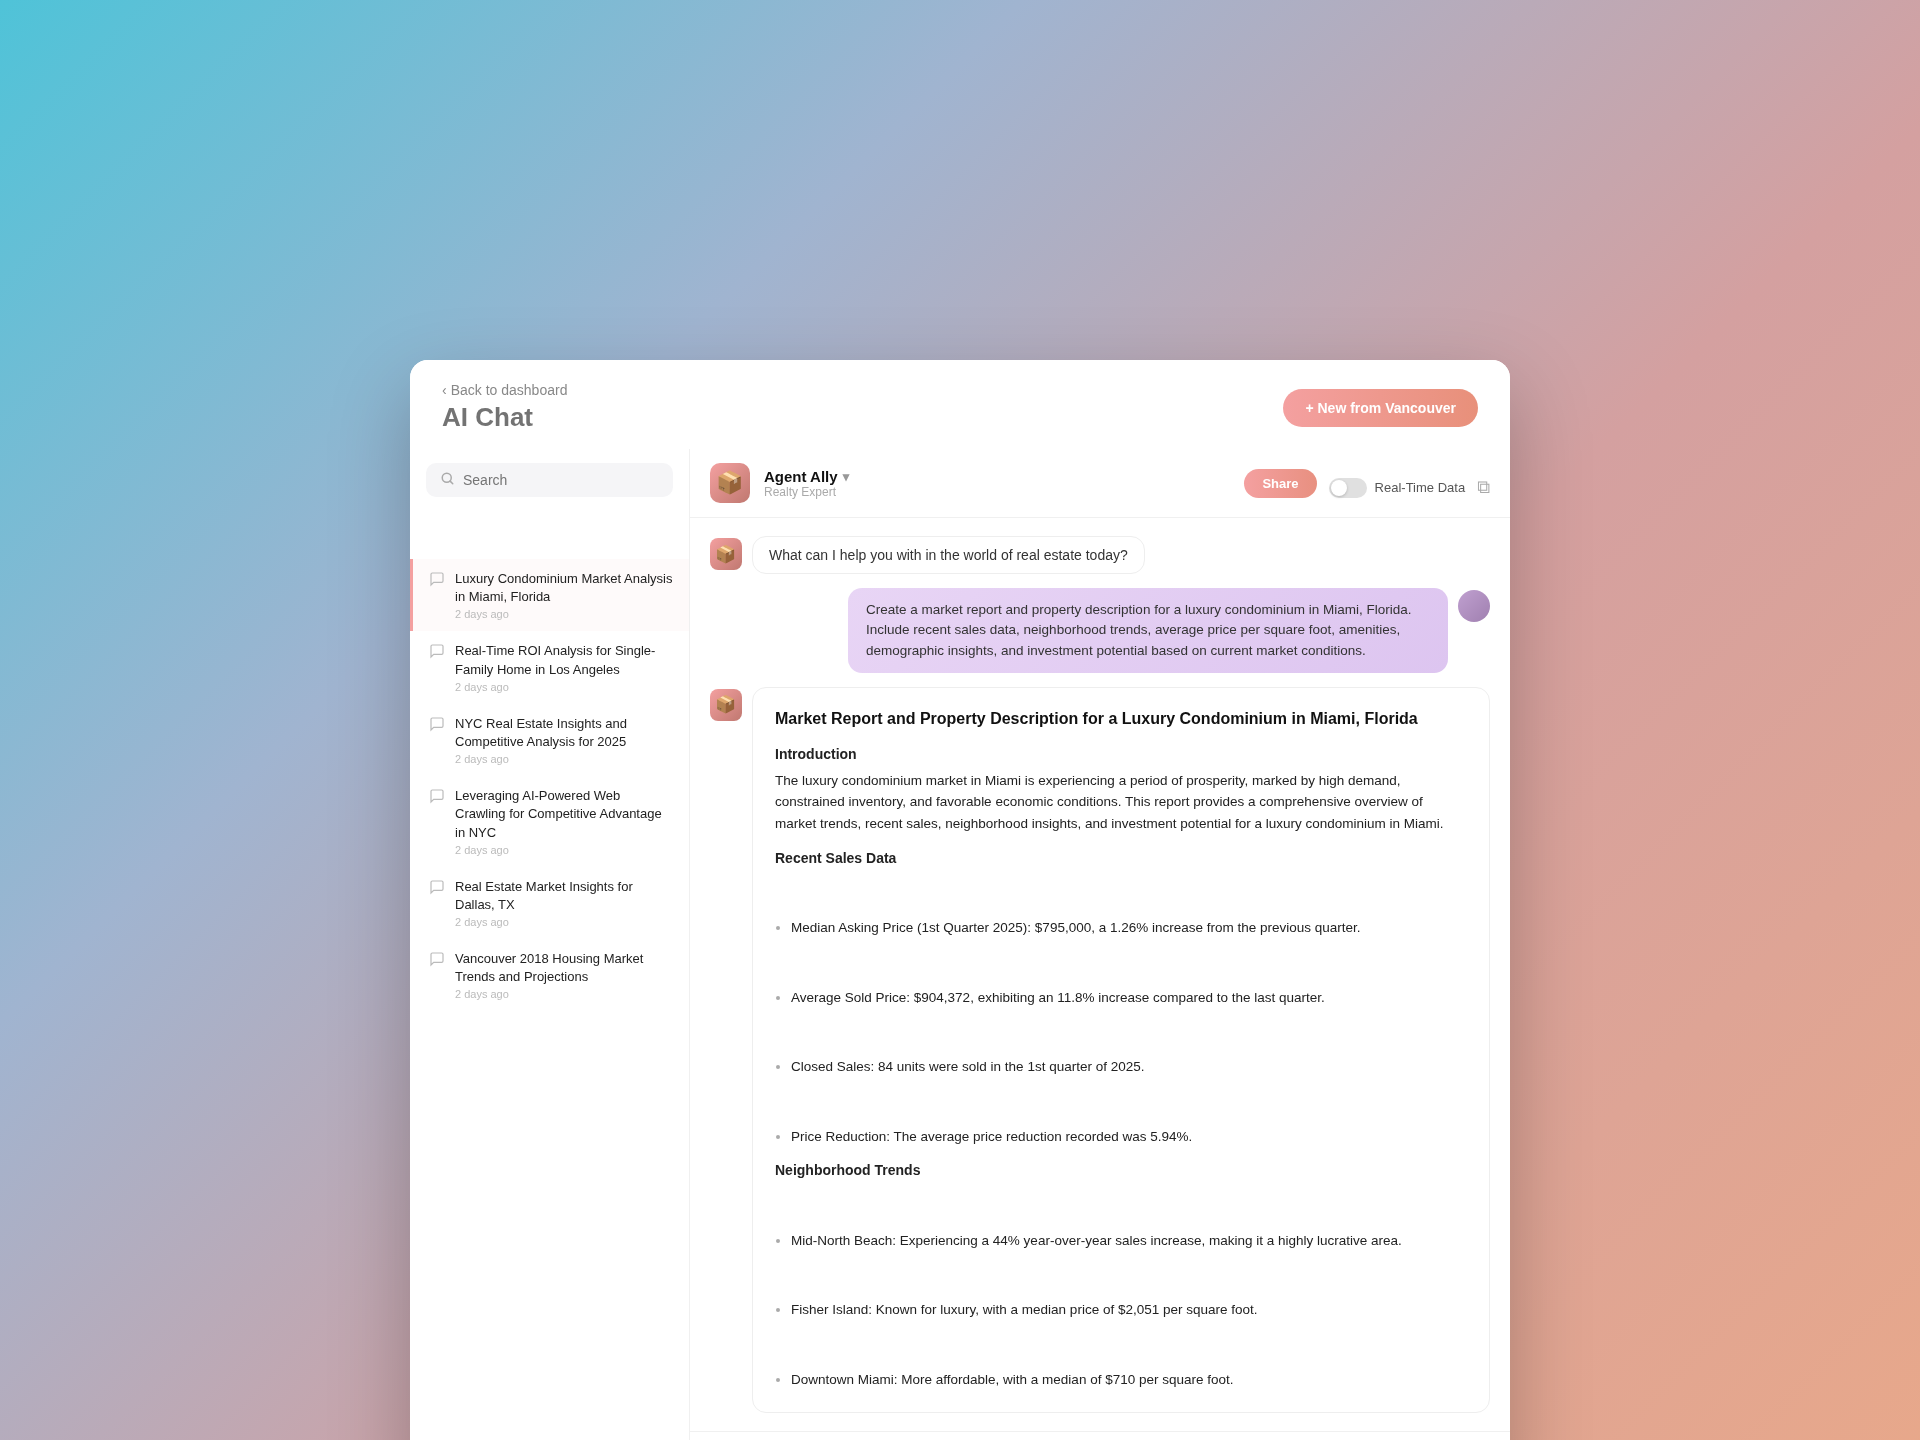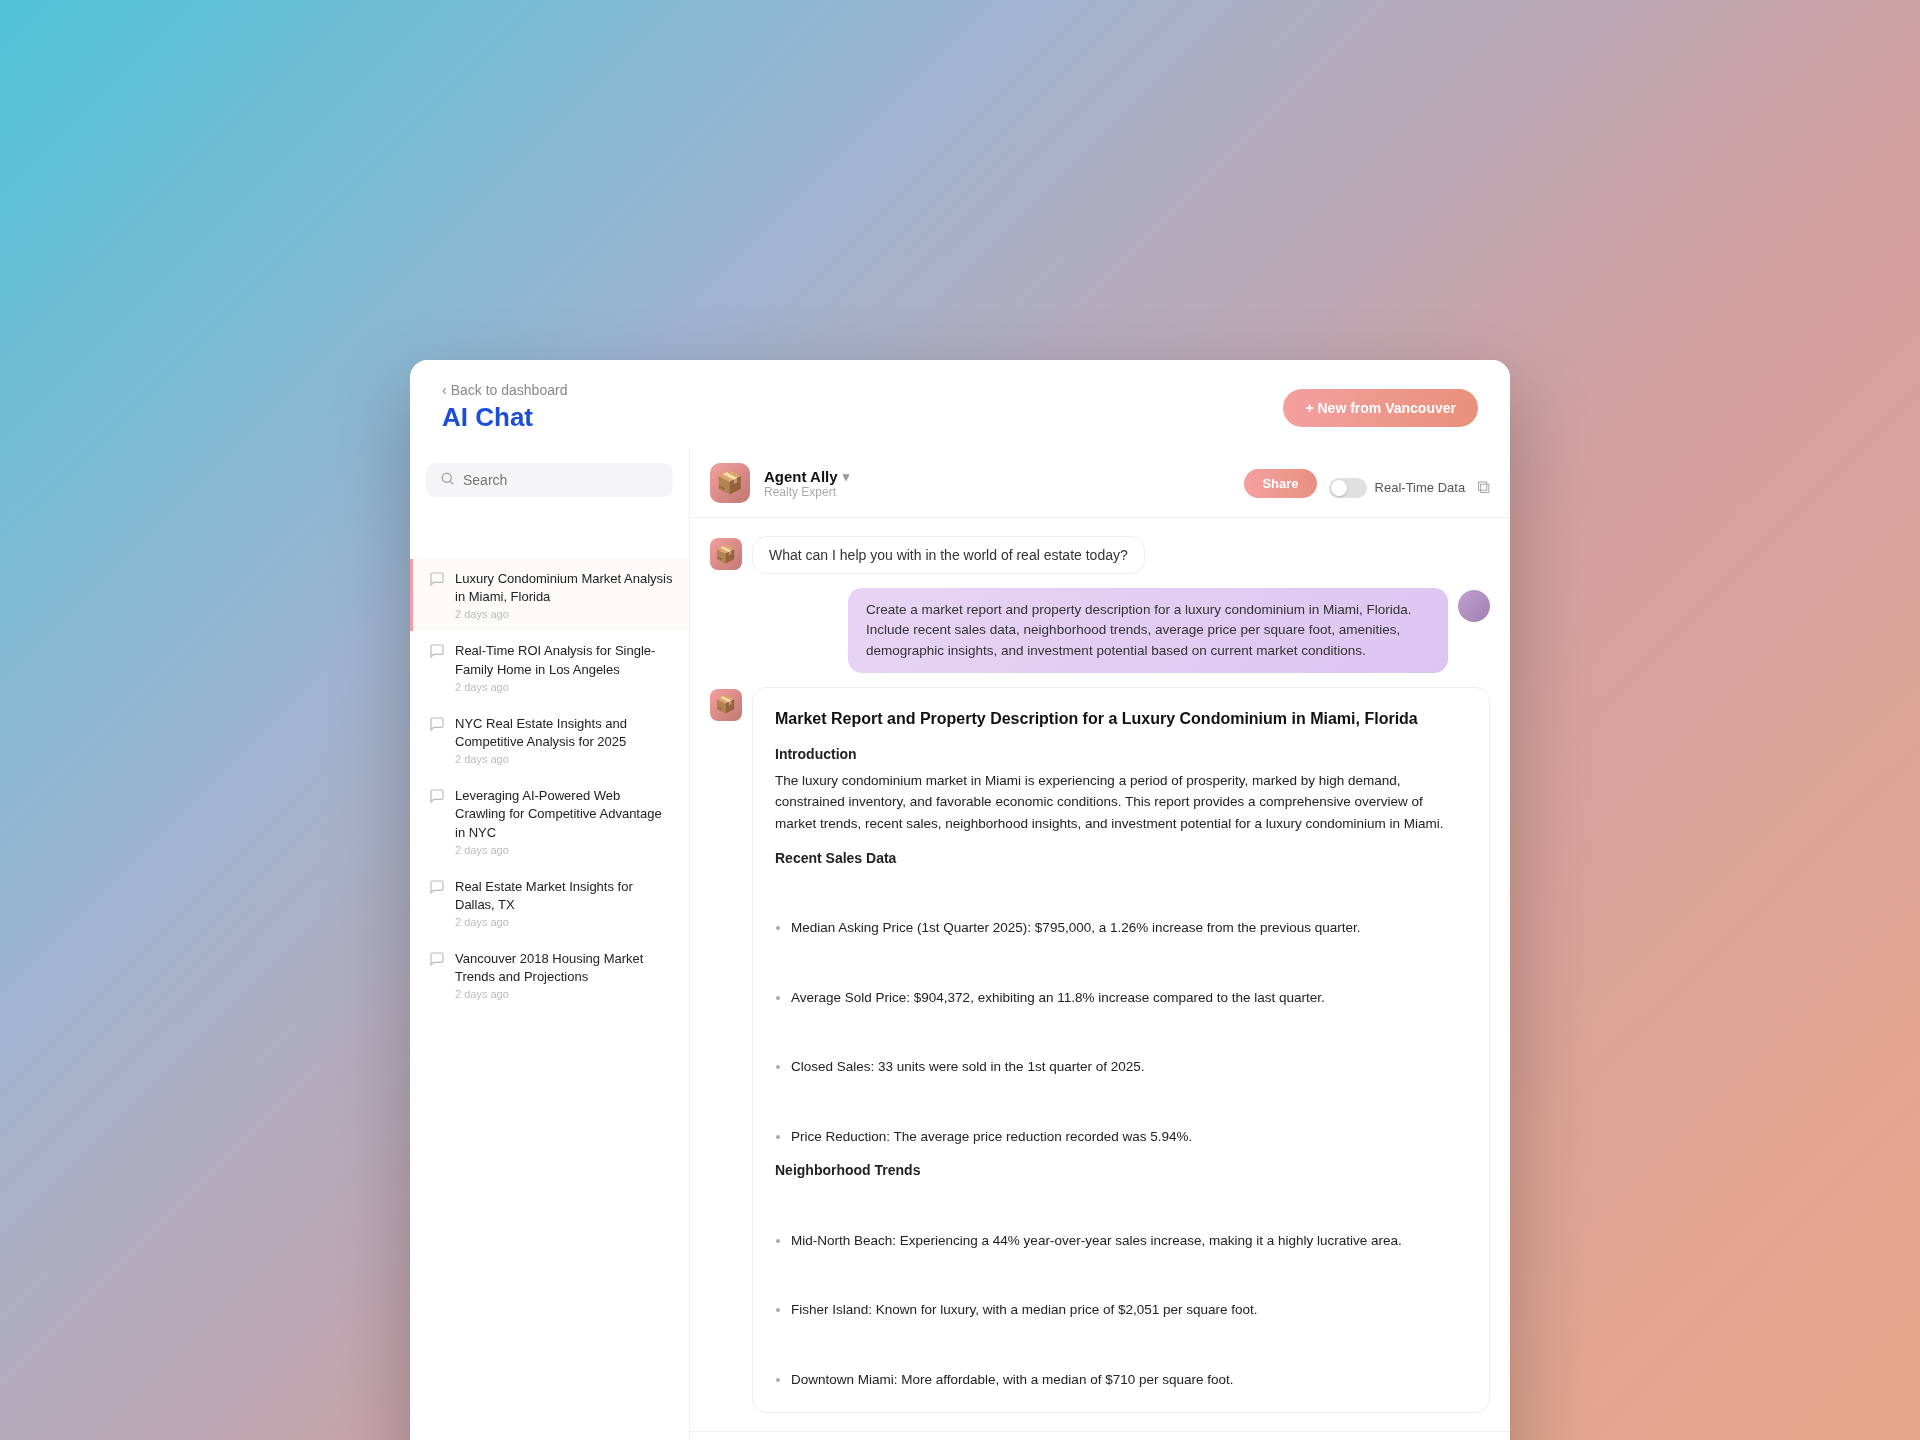--- a/index.html
+++ b/index.html
@@ -36,21 +36,21 @@
       display: flex;
       align-items: center;
       gap: 4px;
       cursor: pointer;
       margin-bottom: 4px;
     }
     .back-link span { font-size: 14px; }
     .page-title {
       font-size: 26px;
       font-weight: 800;
-      color: #1d4ed8;
+      color: #737373;
     }
     .new-template-btn {
       background: linear-gradient(90deg, #f4a0a0 0%, #e8907a 100%);
       color: #fff;
       border: none;
       border-radius: 22px;
       padding: 11px 22px;
       font-size: 14px;
       font-weight: 600;
       cursor: pointer;
@@ -489,21 +489,21 @@
         <div class="msg-system">
           <div class="msg-avatar-sm">📦</div>
           <div class="report-card">
             <div class="report-title">Market Report and Property Description for a Luxury Condominium in Miami, Florida</div>
             <div class="report-section-title">Introduction</div>
             <p>The luxury condominium market in Miami is experiencing a period of prosperity, marked by high demand, constrained inventory, and favorable economic conditions. This report provides a comprehensive overview of market trends, recent sales, neighborhood insights, and investment potential for a luxury condominium in Miami.</p>
             <div class="report-section-title">Recent Sales Data</div>
             <ul>
             <li>Median Asking Price (1st Quarter 2025): $795,000, a 1.26% increase from the previous quarter.</li>
                 <li>Average Sold Price: $904,372, exhibiting an 11.8% increase compared to the last quarter.</li>
-                <li>Closed Sales: 33 units were sold in the 1st quarter of 2025.</li>
+                <li>Closed Sales: 84 units were sold in the 1st quarter of 2025.</li>
                 <li>Price Reduction: The average price reduction recorded was 5.94%.</li>
               </ul>
             <div class="report-section-title">Neighborhood Trends</div>
             <ul>
             <li>Mid-North Beach: Experiencing a 44% year-over-year sales increase, making it a highly lucrative area.</li>
                 <li>Fisher Island: Known for luxury, with a median price of $2,051 per square foot.</li>
                 <li>Downtown Miami: More affordable, with a median of $710 per square foot.</li>
               </ul>
           </div>
         </div>

